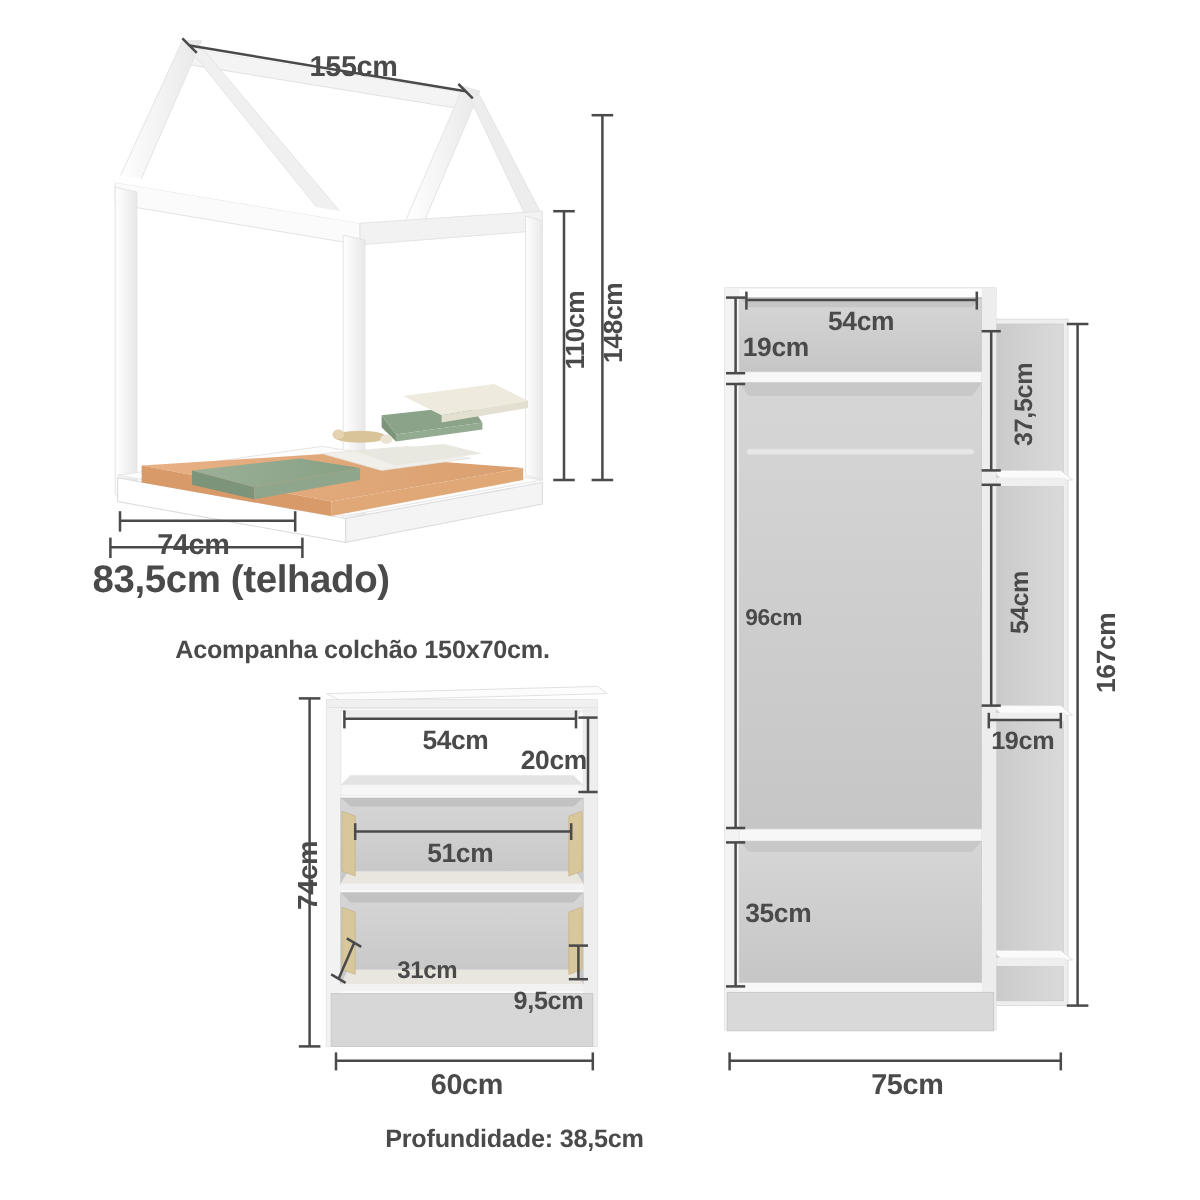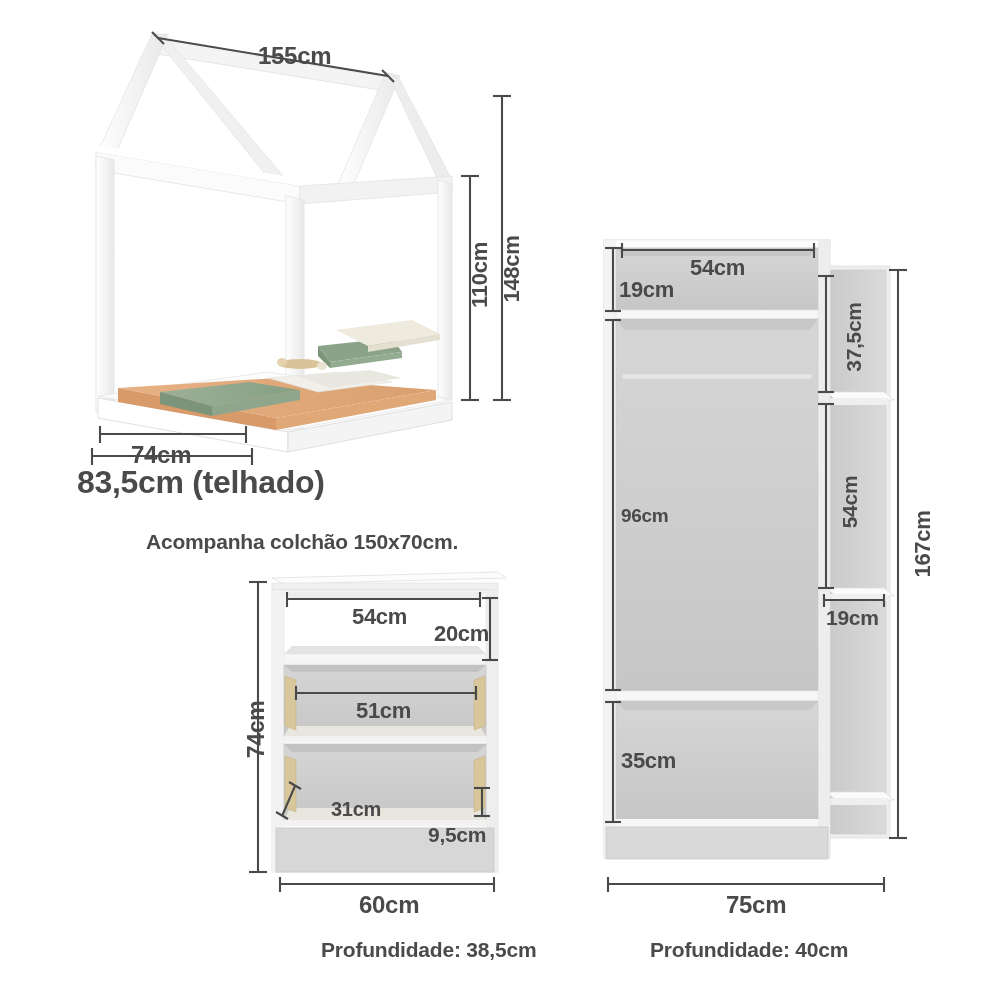--- a/index.html
+++ b/index.html
@@ -334,15 +334,14 @@
   <div class="dim-label vert" style="left:819px; top:325px; font-size:21px; transform:rotate(-90deg);">37,5cm</div>
 
   <div class="dim-label vert" style="left:824px; top:490px; font-size:21px; transform:rotate(-90deg);">54cm</div>
 
   <div class="dim-label" style="left:826px; top:606px; font-size:21px;">19cm</div>
 
   <div class="dim-label vert" style="left:889px; top:531px; font-size:22px; transform:rotate(-90deg);">167cm</div>
 
   <div class="dim-label" style="left:726px; top:891px; font-size:24px;">75cm</div>
 
-  <div class="caption" style="left:650px; top:938px; font-size:21px;">Profundidade: 40cm</div>
 
 </div>
 
 </body></html>

